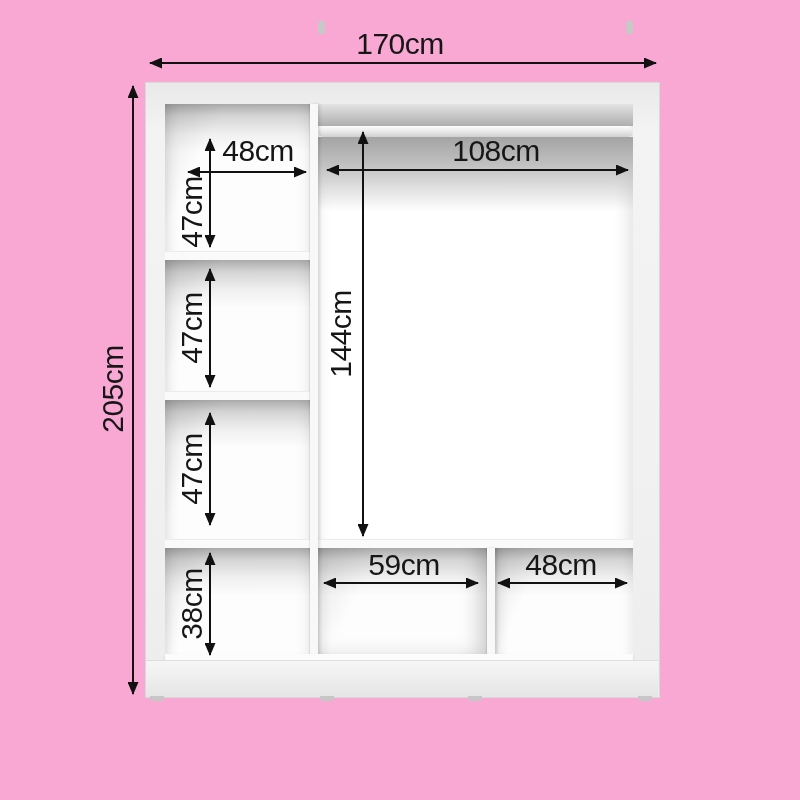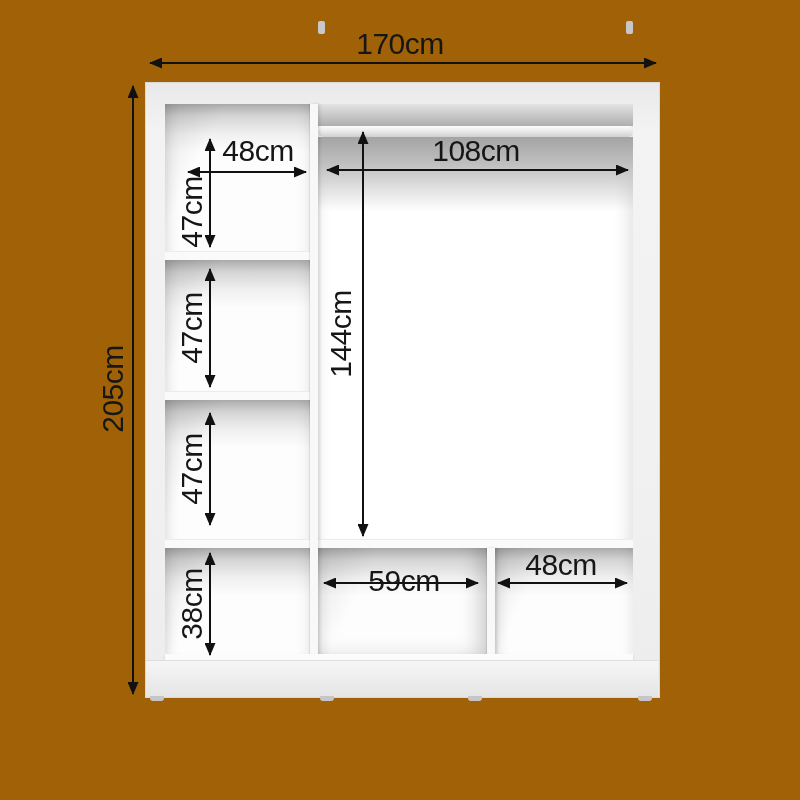--- a/index.html
+++ b/index.html
@@ -1,16 +1,16 @@
 <!DOCTYPE html>
 <html><head>
 <meta charset="utf-8">
 <style>
   html,body{margin:0;padding:0;background:#ffffff;}
-  .stage{position:relative;width:800px;height:800px;background:#a16207;overflow:hidden;
+  .stage{position:relative;width:800px;height:800px;background:#f9a8d4;overflow:hidden;
          font-family:"Liberation Sans",sans-serif;}
   
   .frame{position:absolute;left:145px;top:82px;width:513px;height:614px;
          background:linear-gradient(180deg,#e9e9e9 0,#f3f3f3 8%,#f1f1f1 60%,#ededed 100%);
          border:1px solid #d9d9d9;}
   .comp{position:absolute;
         background:
           linear-gradient(180deg,rgba(0,0,0,0.32) 0px,rgba(0,0,0,0.16) 12px,rgba(0,0,0,0.05) 30px,rgba(0,0,0,0) 48px),
           linear-gradient(115deg,rgba(0,0,0,0.10) 0%,rgba(0,0,0,0) 28%),
           #fdfdfd;
@@ -95,22 +95,22 @@
       <line x1="210" y1="553" x2="210" y2="655" marker-start="url(#ah)" marker-end="url(#ah)"></line>
       <line x1="324" y1="583" x2="478" y2="583" marker-start="url(#ah)" marker-end="url(#ah)"></line>
       <line x1="498" y1="583" x2="627" y2="583" marker-start="url(#ah)" marker-end="url(#ah)"></line>
     </g>
   </svg>
 
   <div class="dim-label" style="left:400px;top:44px;">170cm</div>
   <div class="dim-label rot" style="left:113px;top:389px;">205cm</div>
   <div class="dim-label" style="left:258px;top:151px;">48cm</div>
   <div class="dim-label rot" style="left:192px;top:212px;">47cm</div>
-  <div class="dim-label" style="left:476px;top:151px;">108cm</div>
+  <div class="dim-label" style="left:496px;top:151px;">108cm</div>
   <div class="dim-label rot" style="left:341px;top:334px;">144cm</div>
   <div class="dim-label rot" style="left:192px;top:328px;">47cm</div>
   <div class="dim-label rot" style="left:192px;top:469px;">47cm</div>
   <div class="dim-label rot" style="left:192px;top:604px;">38cm</div>
-  <div class="dim-label" style="left:404px;top:565px;margin-top:16px;">59cm</div>
+  <div class="dim-label" style="left:404px;top:565px;">59cm</div>
   <div class="dim-label" style="left:561px;top:565px;">48cm</div>
 
 
 </div>
 
 </body></html>

